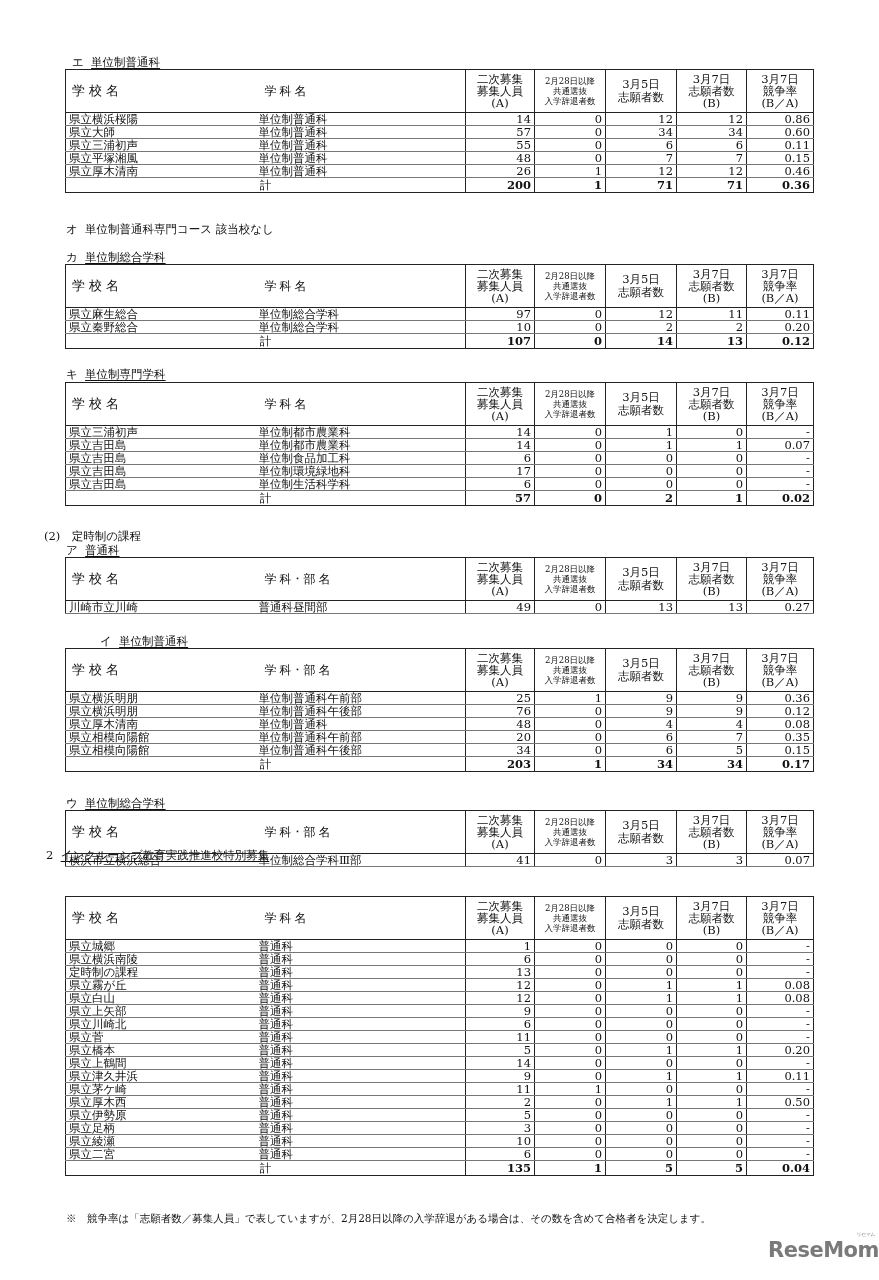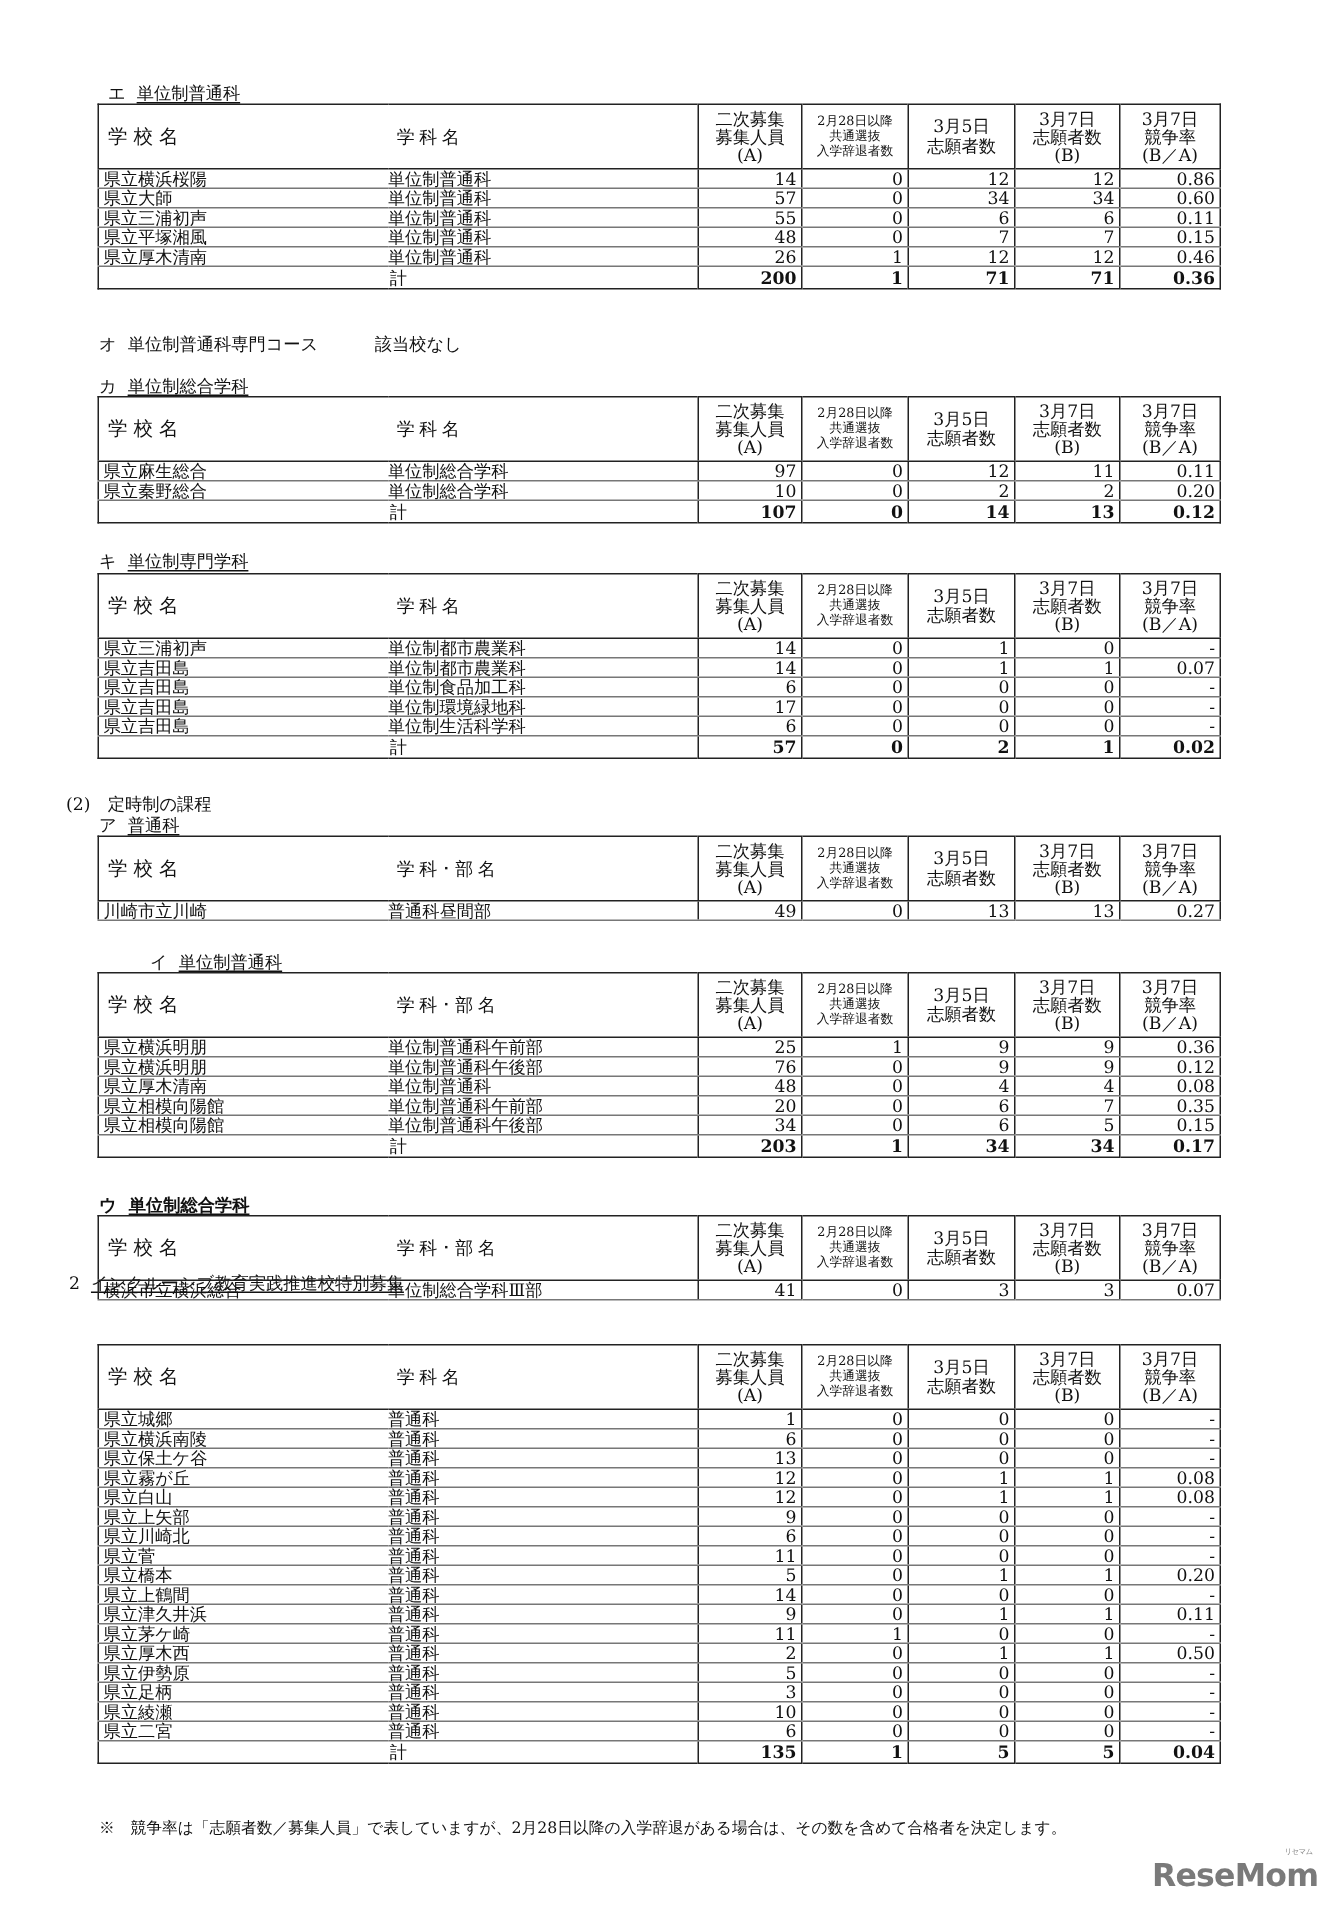--- a/index.html
+++ b/index.html
@@ -34,42 +34,42 @@
 </style>
 </head>
 <body>
 
 <div class="sec-title ul" style="left:72px; top:55px;">
   <span>エ</span>&nbsp;&nbsp;<span class="t">単位制普通科</span>
 </div>
 
 <div class="sec-title" style="left:66px; top:222px;">
   <span>オ</span>&nbsp;&nbsp;<span>単位制普通科専門コース</span>
-  <span style="margin-left:34px;">該当校なし</span>
+  <span style="">該当校なし</span>
 </div>
 
 <div class="sec-title ul" style="left:66px; top:250px;">
   <span>カ</span>&nbsp;&nbsp;<span class="t">単位制総合学科</span>
 </div>
 
 <div class="sec-title ul" style="left:66px; top:367px;">
   <span>キ</span>&nbsp;&nbsp;<span class="t">単位制専門学科</span>
 </div>
 
 <div class="sec-title" style="left:44px; top:529px;">(2)　定時制の課程</div>
 
 <div class="sec-title ul" style="left:66px; top:543px;">
   <span>ア</span>&nbsp;&nbsp;<span class="t">普通科</span>
 </div>
 
 <div class="sec-title ul" style="left:66px; top:634px;margin-left:34px;">
   <span>イ</span>&nbsp;&nbsp;<span class="t">単位制普通科</span>
 </div>
 
-<div class="sec-title ul" style="left:66px; top:796px;font-weight:bold;">
+<div class="sec-title ul" style="left:66px; top:796px;">
   <span>ウ</span>&nbsp;&nbsp;<span class="t">単位制総合学科</span>
 </div>
 
 <div class="sec-title ul" style="left:46px; top:848px;">
   <span>2</span>&nbsp;&nbsp;<span class="t">インクルーシブ教育実践推進校特別募集</span>
 </div>
 
 <table class="tbl" style="top:69px;">
     <colgroup>
       <col class="c-school">
@@ -584,21 +584,21 @@
       <tr>
         <td class="txt">県立横浜南陵</td>
         <td class="dept">普通科</td>
         <td class="num">6</td>
         <td class="num">0</td>
         <td class="num">0</td>
         <td class="num">0</td>
         <td class="num">-</td>
       </tr>
       <tr>
-        <td class="txt">県立保土ケ谷</td>
+        <td class="txt">定時制の課程</td>
         <td class="dept">普通科</td>
         <td class="num">13</td>
         <td class="num">0</td>
         <td class="num">0</td>
         <td class="num">0</td>
         <td class="num">-</td>
       </tr>
       <tr>
         <td class="txt">県立霧が丘</td>
         <td class="dept">普通科</td>

